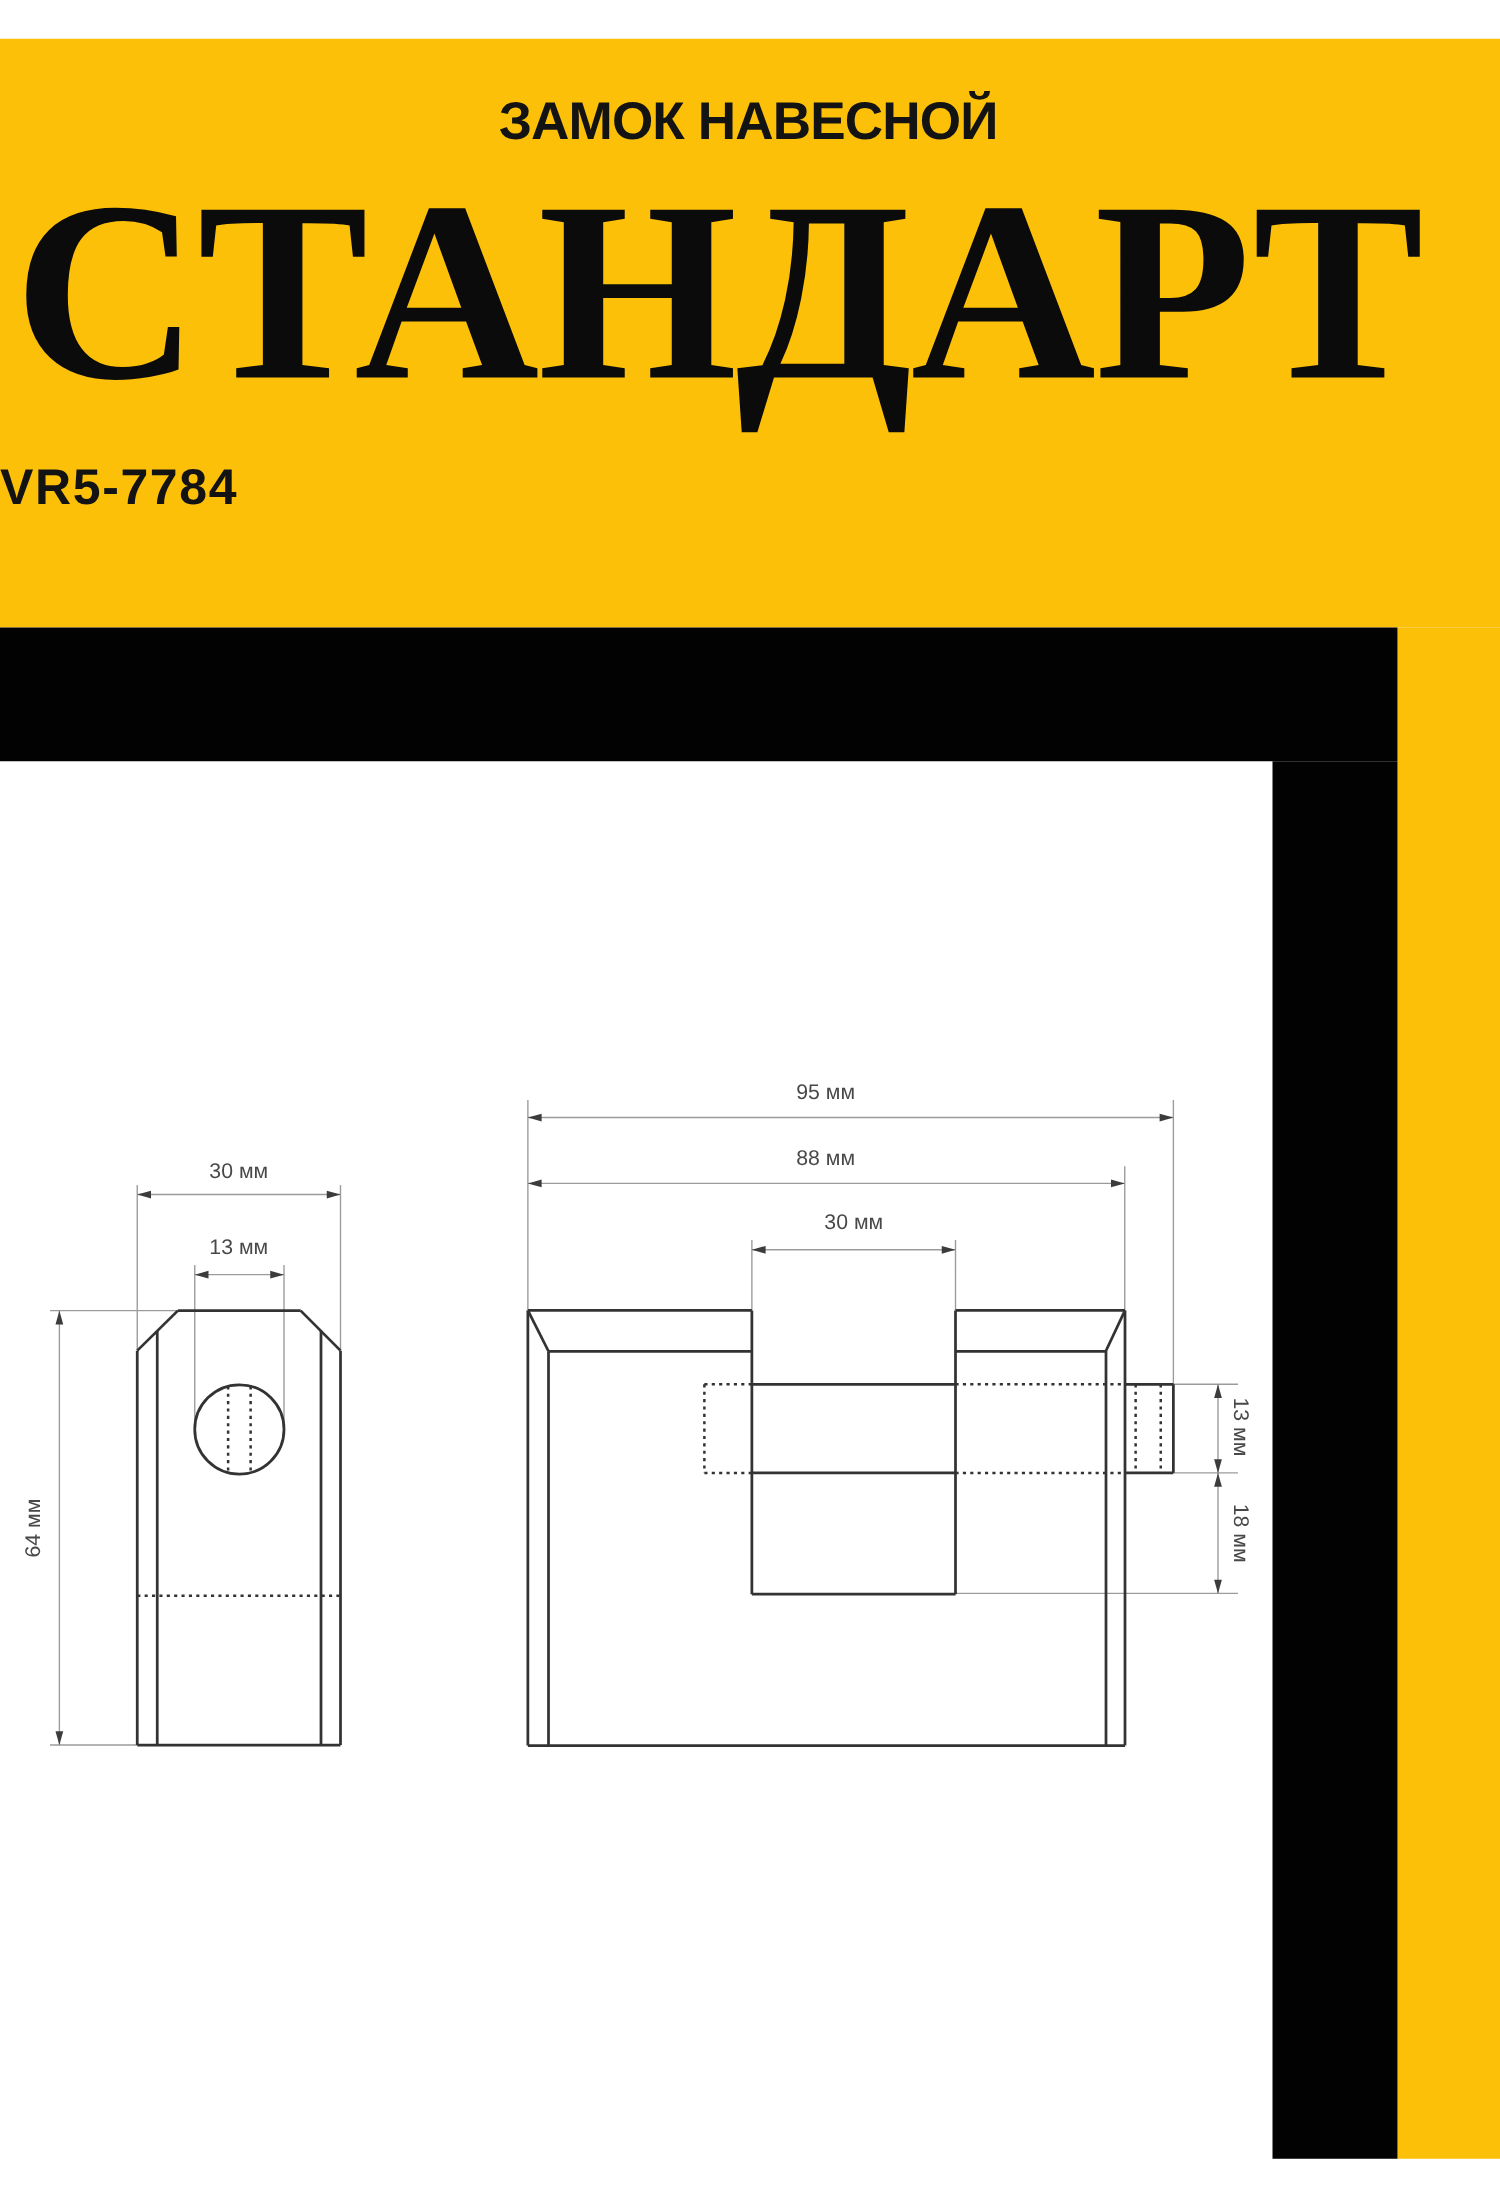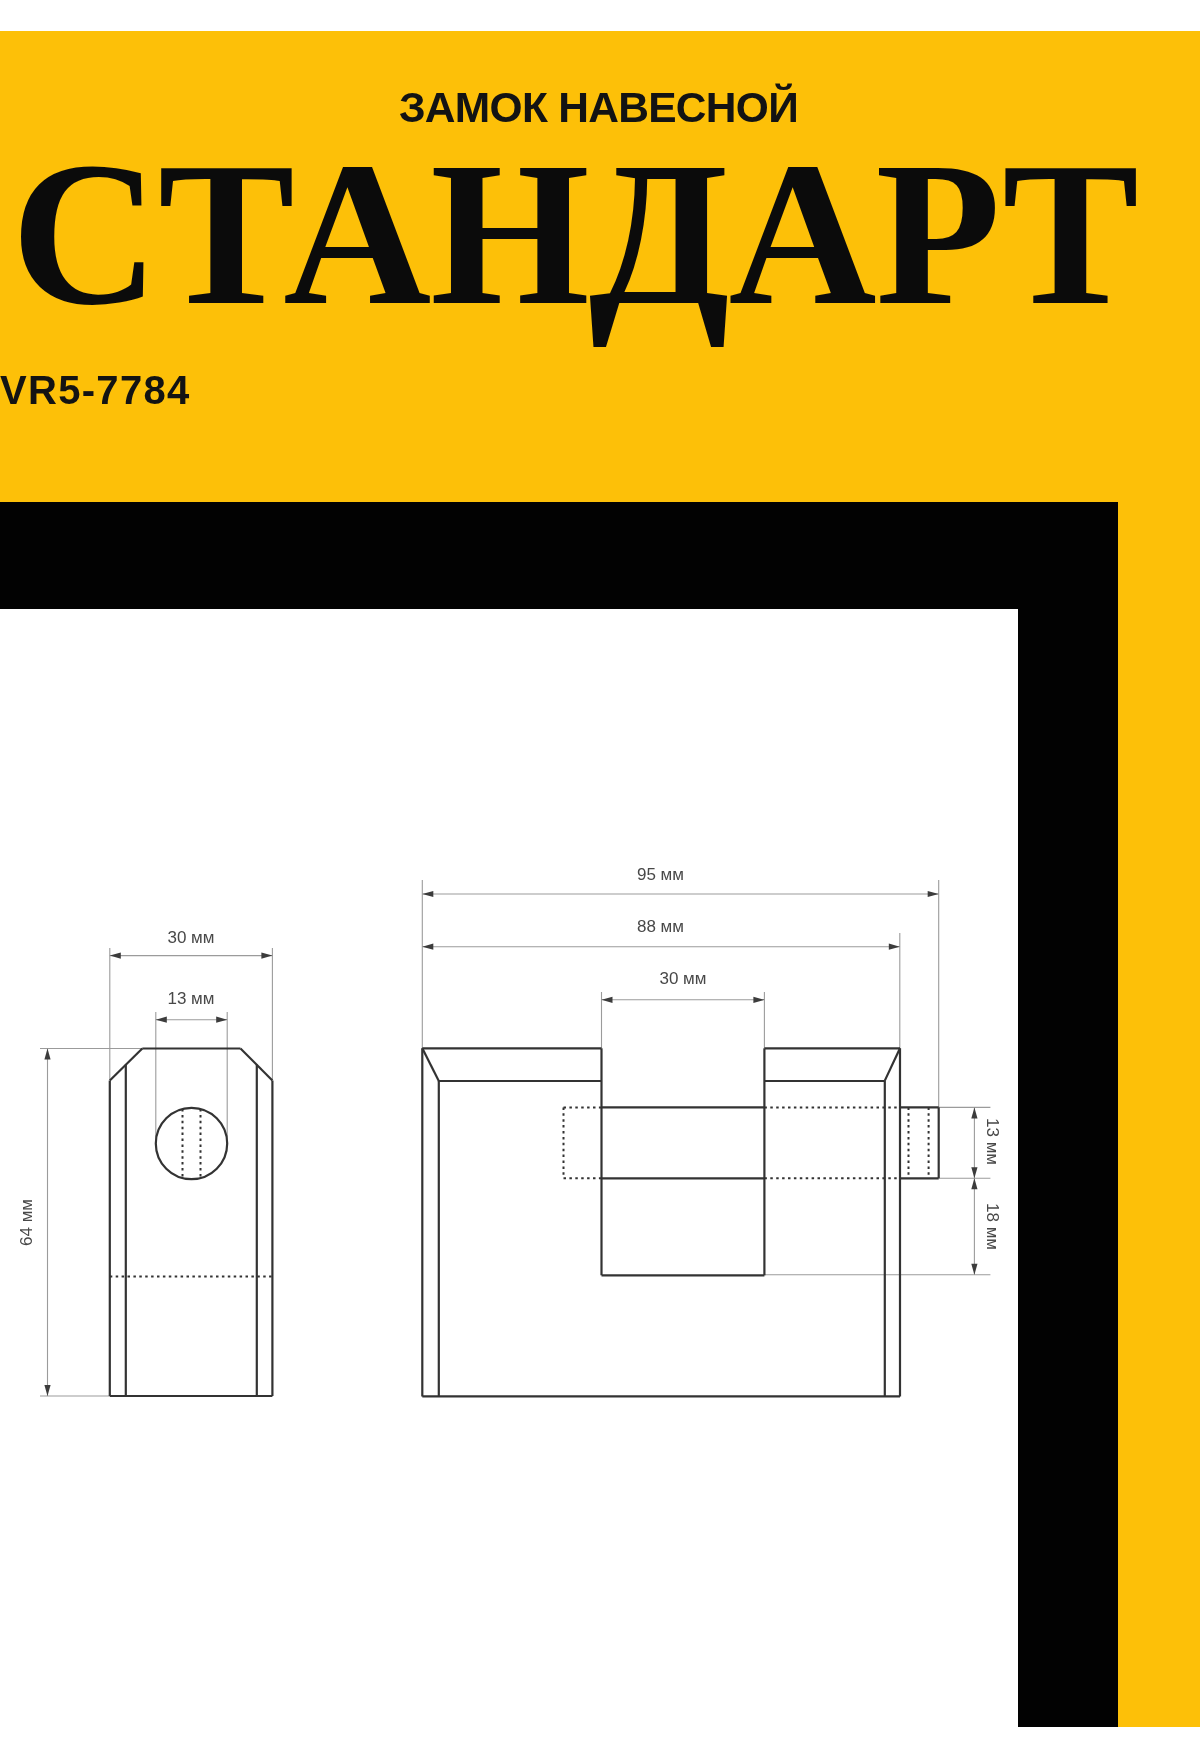--- a/index.html
+++ b/index.html
@@ -3,21 +3,21 @@
 <meta charset="utf-8">
 <style>
   html,body{margin:0;padding:0;}
   body{width:1200px;height:1760px;position:relative;background:#ffffff;overflow:hidden;
        font-family:"Liberation Sans",sans-serif;}
   .yellow-block{position:absolute;left:0;top:31px;width:1200px;height:471px;background:#fdc008;}
   .yellow-strip{position:absolute;left:1118px;top:502px;width:82px;height:1225px;background:#fdc008;}
   .black-band{position:absolute;left:0;top:502px;width:1118px;height:107px;background:#020202;}
   .black-strip{position:absolute;left:1018px;top:609px;width:100px;height:1118px;background:#020202;}
   .sub{position:absolute;left:0;top:74px;width:1197px;text-align:center;
-       font-weight:bold;font-size:42.5px;letter-spacing:-0.7px;color:#131313;margin-top:10px;}
+       font-weight:bold;font-size:42.5px;letter-spacing:-0.7px;color:#131313;}
   .title{position:absolute;left:11px;top:116px;
        font-family:"Liberation Serif",serif;font-weight:bold;font-size:205px;
        letter-spacing:-1.1px;color:#0b0b0b;white-space:nowrap;text-align:right;}
   .model{position:absolute;left:0;top:368px;width:1071px;text-align:left;
        font-weight:bold;font-size:40px;letter-spacing:1.3px;color:#131313;}
 </style>
 </head>
 <body>
 <div class="yellow-block"></div>
 <div class="yellow-strip"></div>

